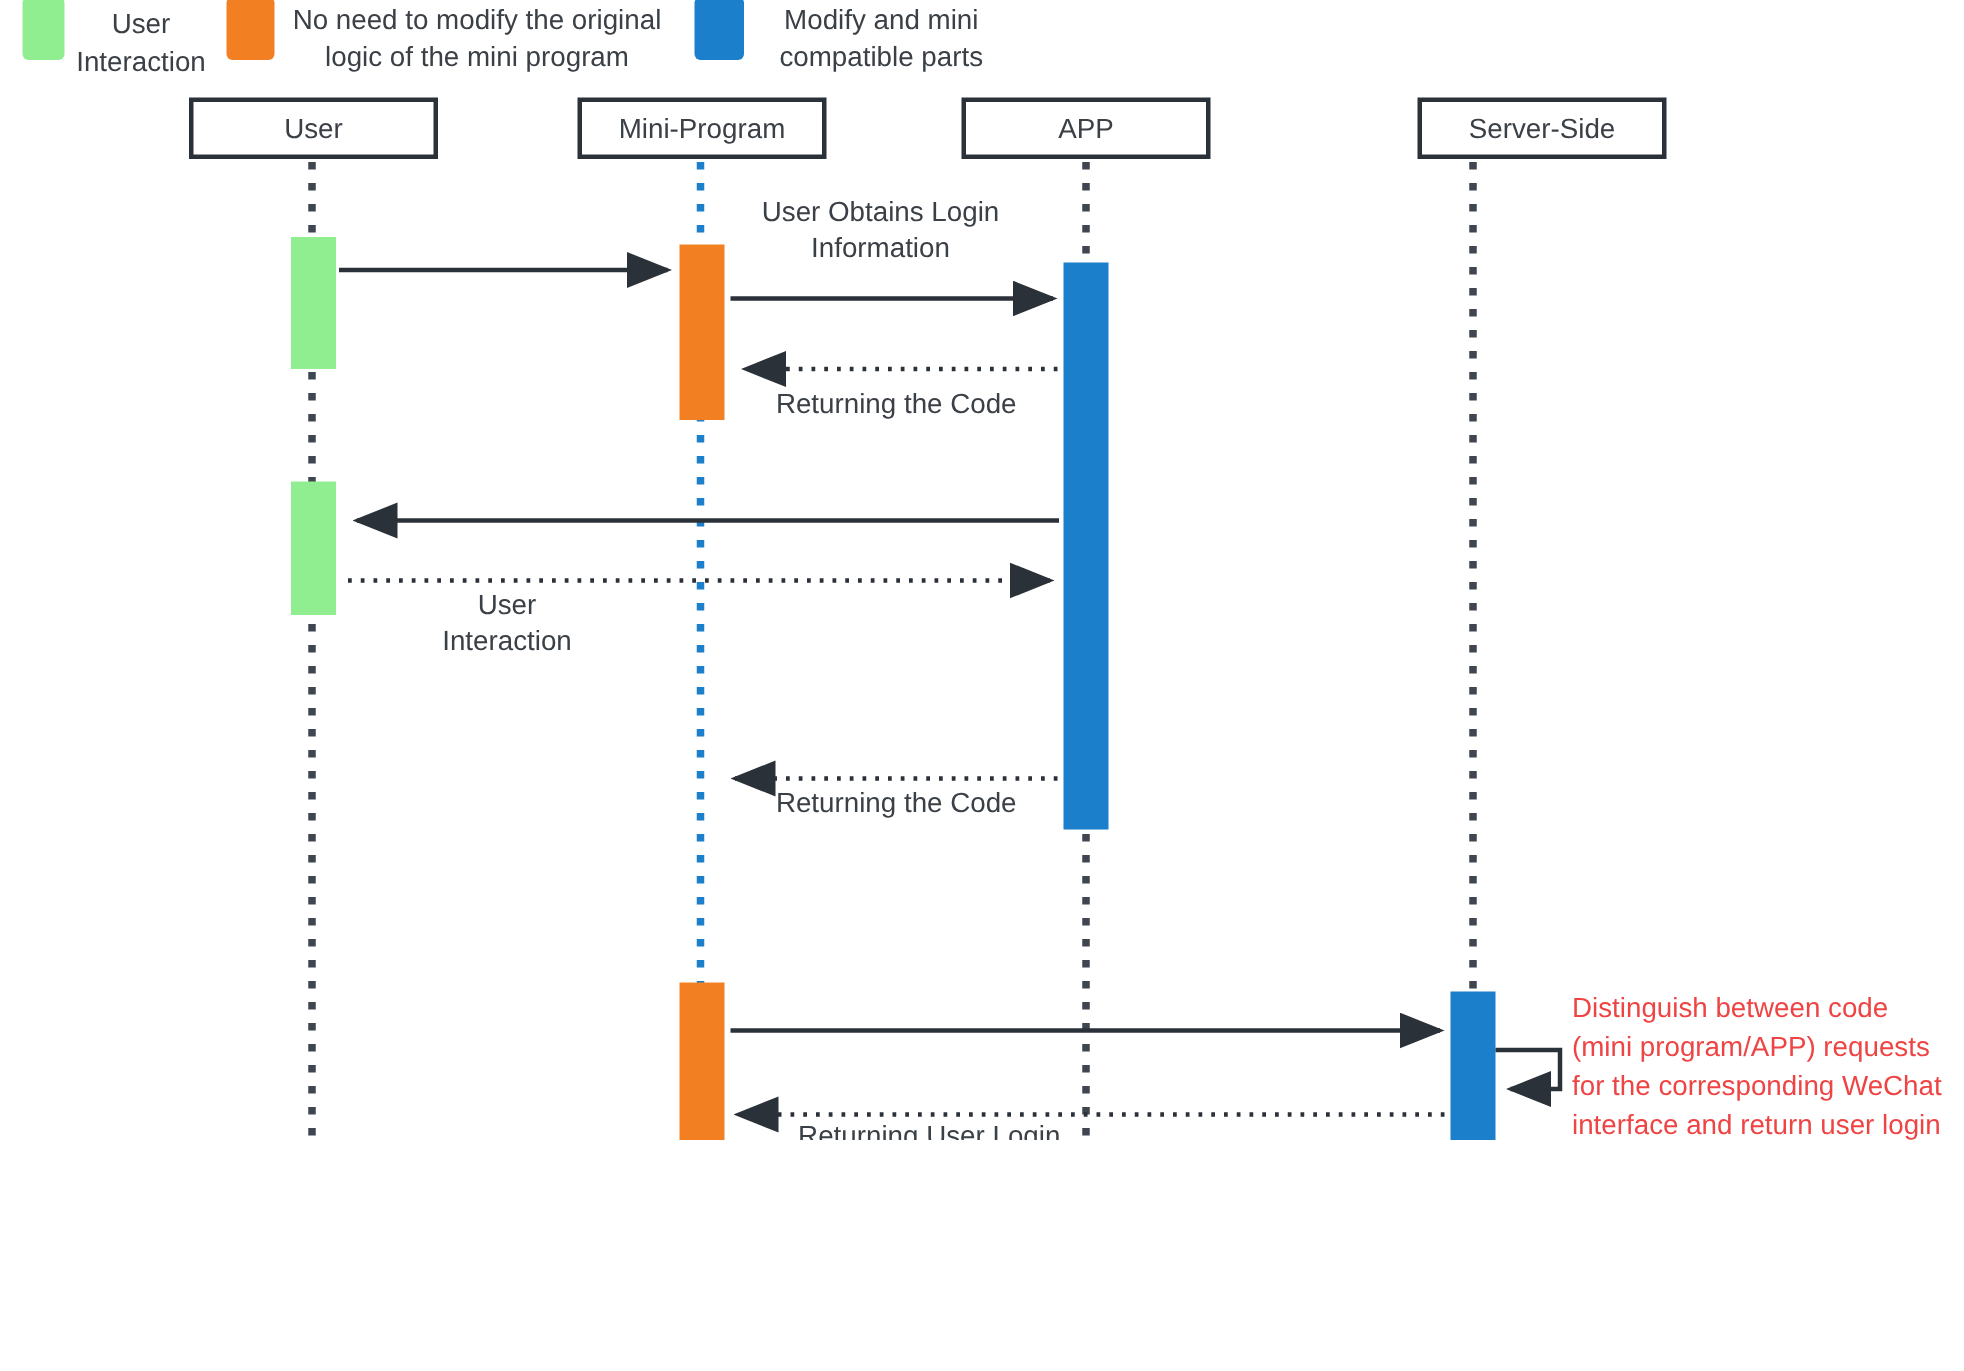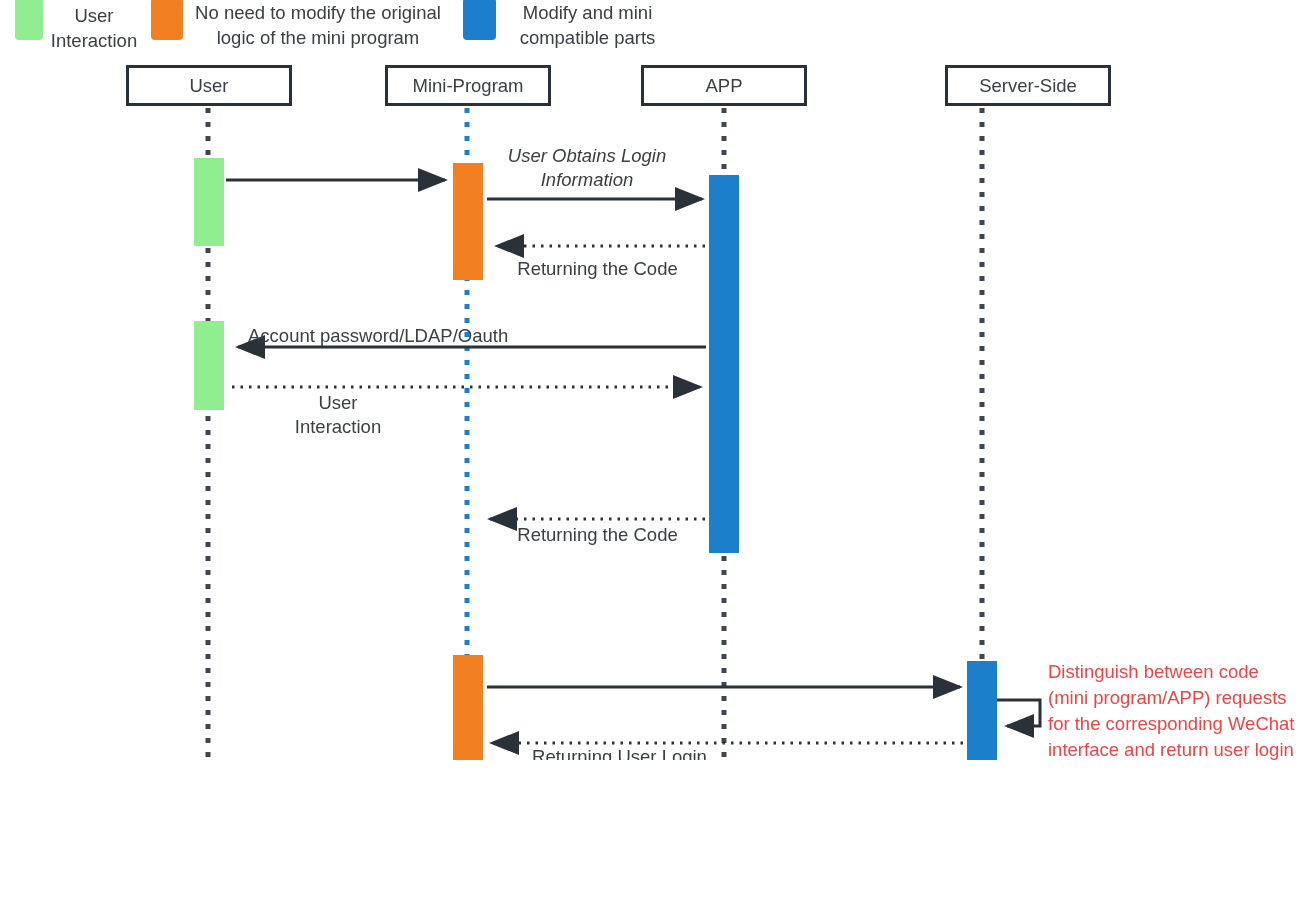--- a/index.html
+++ b/index.html
@@ -138,27 +138,26 @@
       <line x1="705" y1="519" x2="490" y2="519" stroke-width="3" stroke-dasharray="2.5 6" marker-end="url(#ahl)"></line>
 
       <line x1="487" y1="687" x2="960" y2="687" stroke-width="3" marker-end="url(#ah)"></line>
 
       <line x1="963" y1="743" x2="492" y2="743" stroke-width="3" stroke-dasharray="2.5 6" marker-end="url(#ahl)"></line>
 
       <path d="M997,700 L1040,700 L1040,726 L1007,726" stroke-width="3" marker-end="url(#ah)"></path>
     </g>
   </svg>
 
-  <div class="msg c" style="left:487px; top:144px; width:200px;font-style:italic;">User Obtains Login
+  <div class="msg c" style="left:487px; top:129px; width:200px;">User Obtains Login
 Information</div>
 
 
   <div class="msg c" style="left:490px; top:257px; width:215px;">Returning the Code</div>
 
-  <div class="msg l" style="left:248px; top:324px; width:340px;">Account password/LDAP/Oauth</div>
 
   <div class="msg c" style="left:238px; top:391px; width:200px;">User
 Interaction</div>
 
   <div class="msg c" style="left:490px; top:523px; width:215px;">Returning the Code</div>
 
 
   <div class="msg c" style="left:492px; top:745px; width:255px;">Returning User Login
 Information</div>
 

